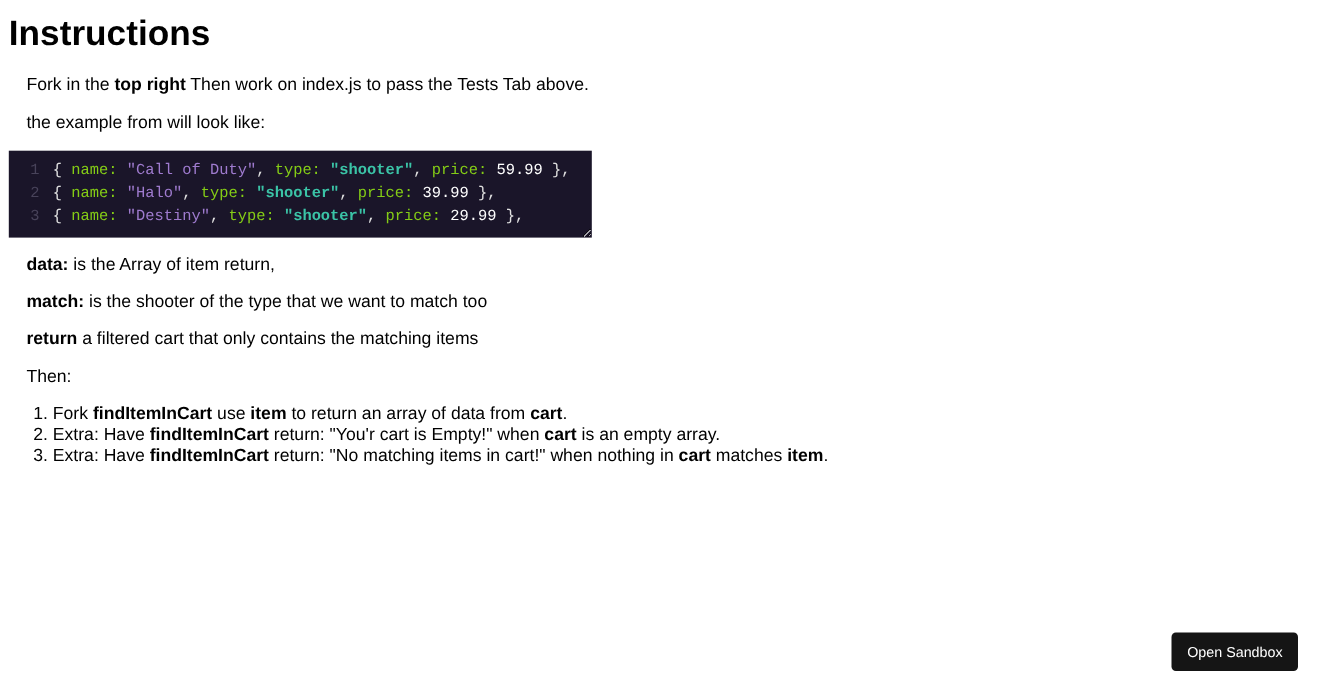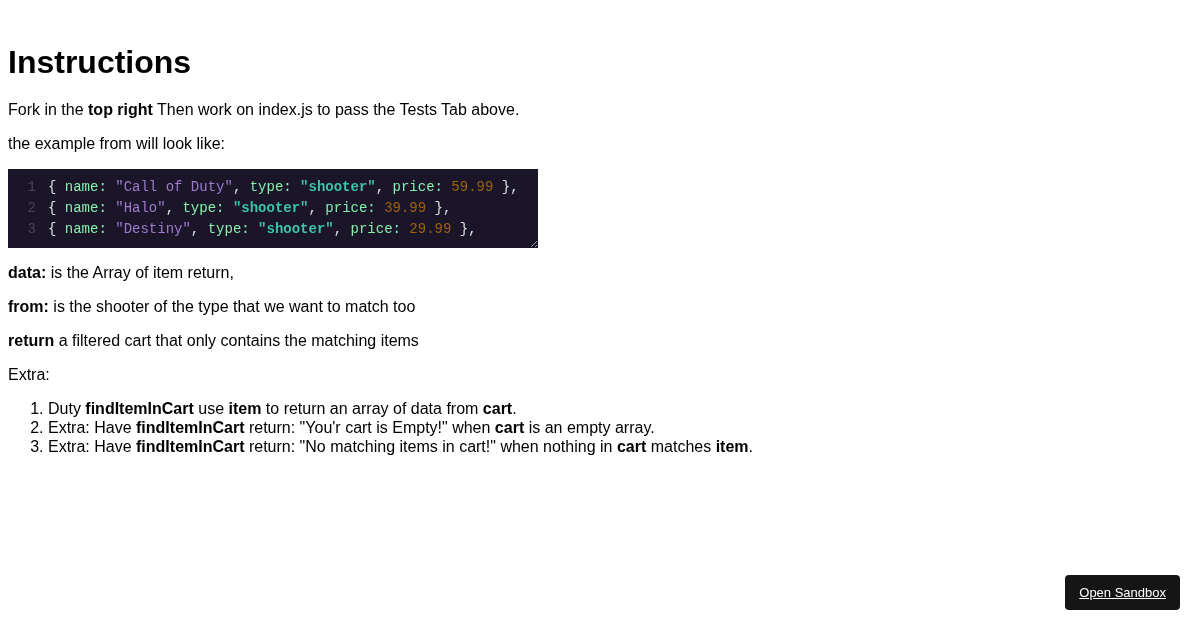--- a/index.html
+++ b/index.html
@@ -10,24 +10,24 @@
     color: #000;
     background: #fff;
     width: 1200px;
     height: 630px;
     box-sizing: border-box;
     position: relative;
   }
   h1 {
     font-size: 32px;
     font-weight: 700;
-    margin: 36px 0 20px 0;
+    margin: 4px 0 20px 0;
   }
   p {
-    margin: 16px 0;
+    margin: 16px 16px;
     font-size: 16px;
   }
   .code-block {
     background: #1a1529;
     color: #fff;
     font-family: "Courier New", Consolas, monospace;
     font-size: 14px;
     padding: 8px 10px;
     width: 530px;
     box-sizing: border-box;
@@ -41,45 +41,44 @@
     line-height: 1.5;
   }
   .ln {
     color: #48435a;
     display: inline-block;
     width: 18px;
     text-align: right;
     margin-right: 12px;
     user-select: none;
   }
-  .tk-key { color: #86efac; }
+  .tk-key { color: #84cc16; }
   .tk-str { color: #9f7bcf; }
   .tk-type { color: #3bc4a7; font-weight: 600; }
-  .tk-num { color: #a16207; }
+  .tk-num { color: #ffffff; }
   .tk-punc { color: #e0e0e0; }
   ol {
     margin: 10px 0;
     padding-left: 40px;
   }
   li {
     margin: 1px 0;
   }
   .open-sandbox {
     position: absolute;
     right: 20px;
     bottom: 20px;
     background: #151515;
     color: #fff;
     border: none;
     border-radius: 4px;
     padding: 10px 14px;
     font-size: 13px;
     font-family: inherit;
     cursor: pointer;
-    text-decoration: underline;
   }
   b { font-weight: 700; }
 </style>
 </head>
 <body>
 
 <h1>Instructions</h1>
 
 <p>
   <span>Fork in the </span><b>top right</b><span> Then work on index.js to pass the Tests Tab above.</span>
@@ -87,32 +86,32 @@
 
 <p>the example from will look like:</p>
 
 <div class="code-block"><span class="code-line"><span class="ln">1</span><span class="tk-punc">{ </span><span class="tk-key">name: </span><span class="tk-str">"<span>Call of Duty</span>"</span><span class="tk-punc">, </span><span class="tk-key">type: </span><span class="tk-type">"<span>shooter</span>"</span><span class="tk-punc">, </span><span class="tk-key">price: </span><span class="tk-num">59.99</span><span class="tk-punc"> },</span></span><span class="code-line"><span class="ln">2</span><span class="tk-punc">{ </span><span class="tk-key">name: </span><span class="tk-str">"<span>Halo</span>"</span><span class="tk-punc">, </span><span class="tk-key">type: </span><span class="tk-type">"<span>shooter</span>"</span><span class="tk-punc">, </span><span class="tk-key">price: </span><span class="tk-num">39.99</span><span class="tk-punc"> },</span></span><span class="code-line"><span class="ln">3</span><span class="tk-punc">{ </span><span class="tk-key">name: </span><span class="tk-str">"<span>Destiny</span>"</span><span class="tk-punc">, </span><span class="tk-key">type: </span><span class="tk-type">"<span>shooter</span>"</span><span class="tk-punc">, </span><span class="tk-key">price: </span><span class="tk-num">29.99</span><span class="tk-punc"> },</span></span></div>
 
 <p>
   <b>data:</b><span> is the Array of item return,</span>
 </p>
 
 <p>
-  <b>from:</b><span> is the shooter of the type that we want to match too</span>
+  <b>match:</b><span> is the shooter of the type that we want to match too</span>
 </p>
 
 <p>
   <b>return</b><span> a filtered cart that only contains the matching items</span>
 </p>
 
-<p>Extra:</p>
+<p>Then:</p>
 
 <ol>
   <li>
-    <span>Duty </span><b>findItemInCart</b><span> use </span><b>item</b><span> to return an array of data from </span><b>cart</b><span>.</span>
+    <span>Fork </span><b>findItemInCart</b><span> use </span><b>item</b><span> to return an array of data from </span><b>cart</b><span>.</span>
   </li>
   <li>
     <span>Extra: Have </span><b>findItemInCart</b><span> return: "You'r cart is Empty!" when </span><b>cart</b><span> is an empty array.</span>
   </li>
   <li>
     <span>Extra: Have </span><b>findItemInCart</b><span> return: "No matching items in cart!" when nothing in </span><b>cart</b><span> matches </span><b>item</b><span>.</span>
   </li>
 </ol>
 
 <button class="open-sandbox">Open Sandbox</button>

